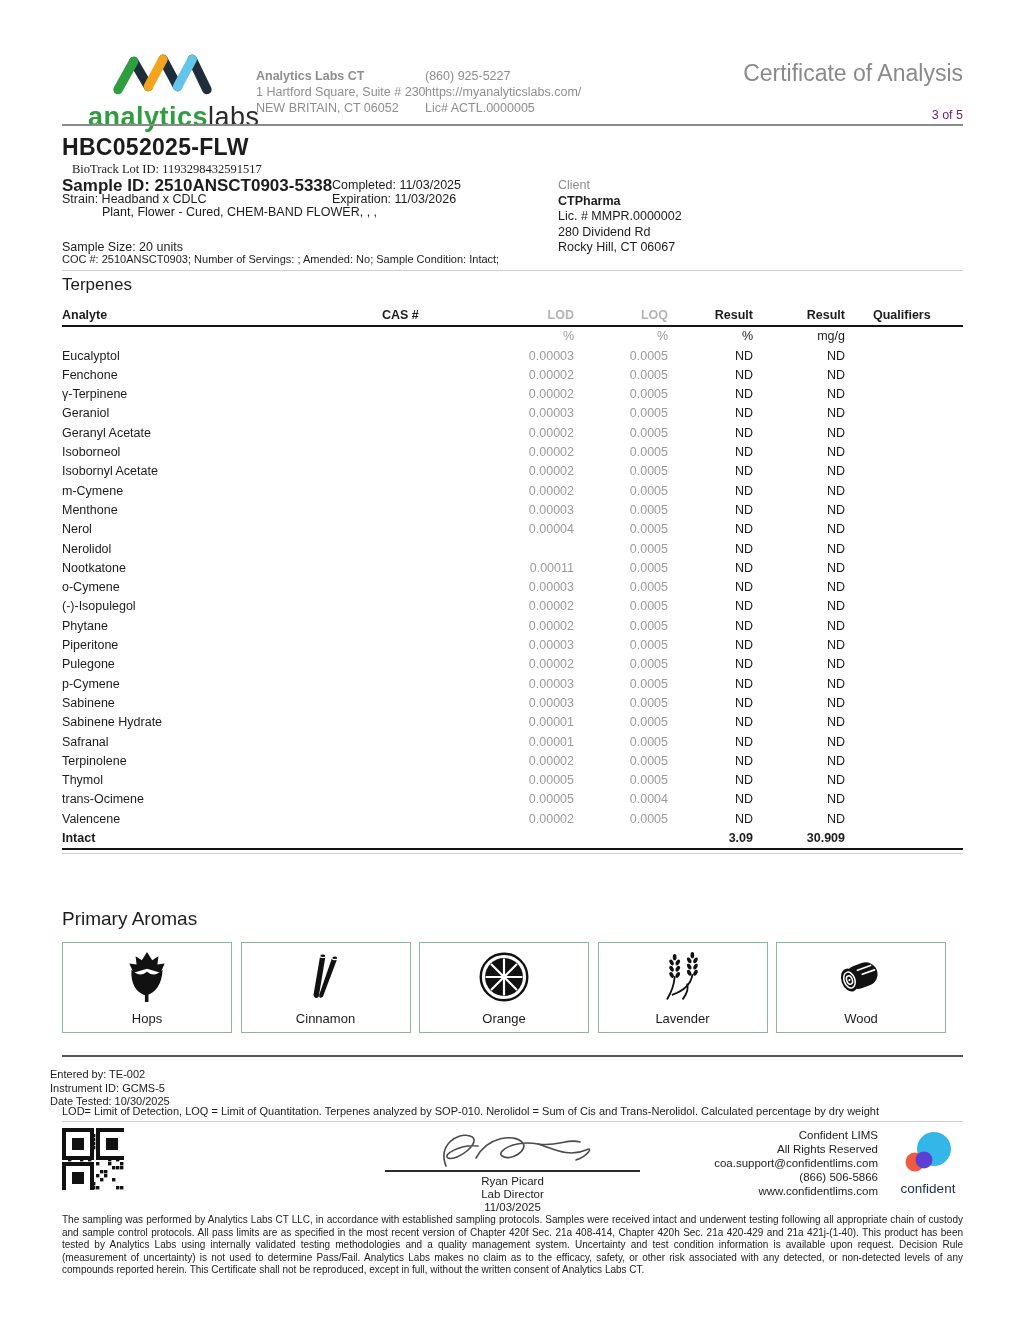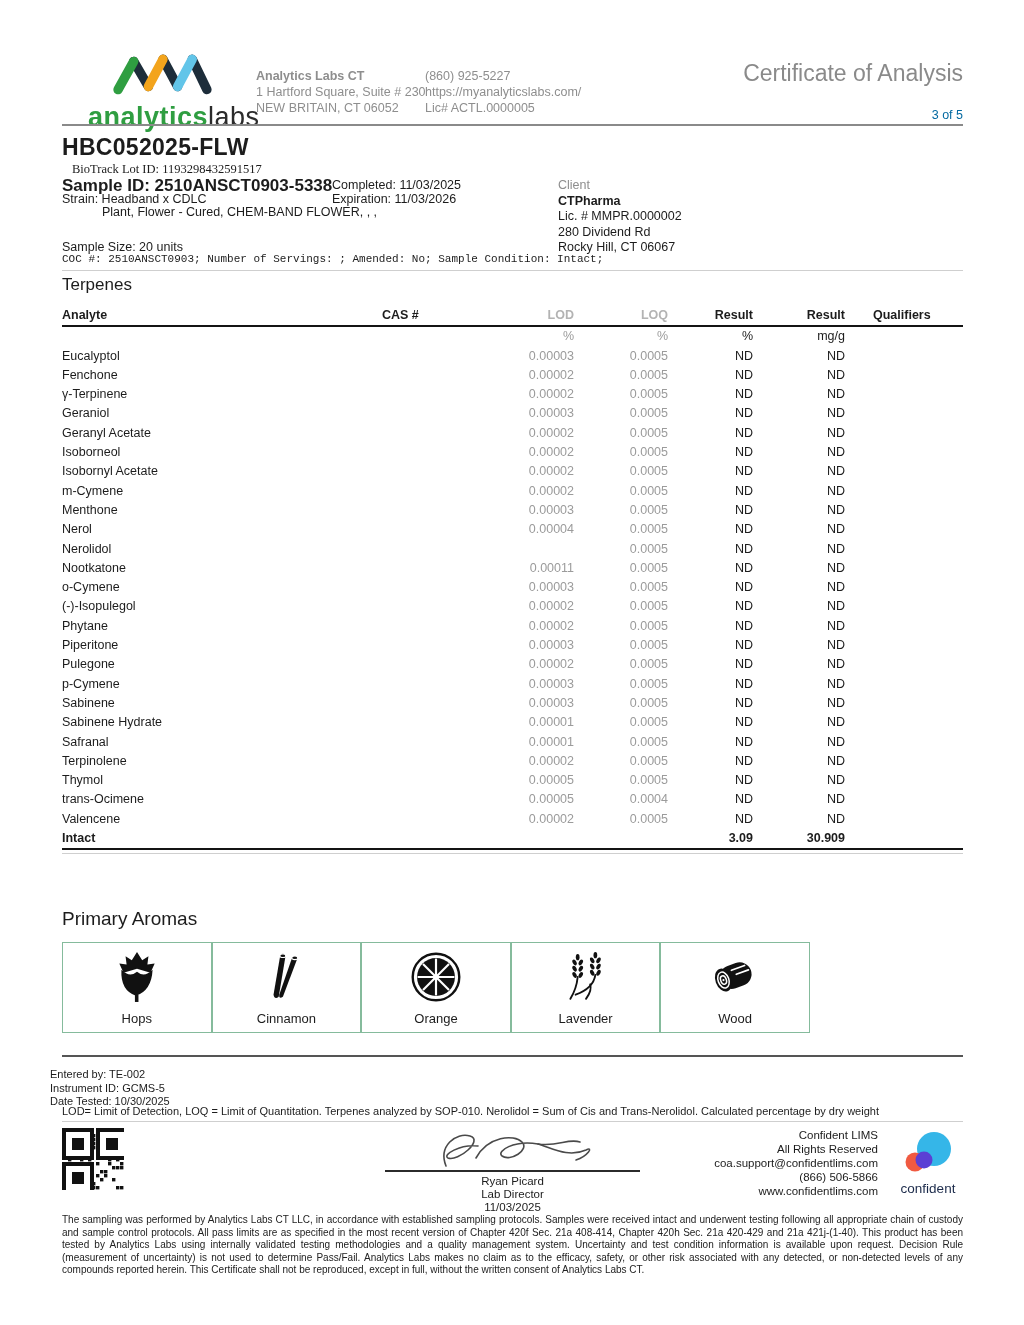--- a/index.html
+++ b/index.html
@@ -15,21 +15,21 @@
   .rule-thin{height:1px;background:#cfcfcf;}
   .rule-footer{height:2px;background:#555;}
 
   
   .logo-word{font-size:27px;letter-spacing:.5px;}
   .logo-word .a1{color:#2f9e41;font-weight:bold;}
   .logo-word .a2{color:#2b2b2b;font-weight:300;}
   .labinfo{font-size:12.5px;line-height:16px;color:#8e8e8e;}
   .labinfo .name{font-weight:bold;}
   .coa-title{font-size:23px;color:#8a8a8a;}
-  .pageno{font-size:12.5px;color:#0369a1;margin-left:8px;}
+  .pageno{font-size:12.5px;color:#701a75;margin-left:8px;}
 
   
   .h1{font-size:23px;font-weight:bold;letter-spacing:.3px;}
   .meta{font-size:12.5px;line-height:15px;}
   .sampleid{font-size:17px;font-weight:bold;}
   .client{font-size:12.5px;line-height:15.5px;}
 
   
   .section-title{font-size:17px;}
   table.terp{border-collapse:collapse;width:901px;table-layout:fixed;}
@@ -38,21 +38,21 @@
   table.terp .r{text-align:right;}
   table.terp thead tr.hdr th{font-weight:bold;border-bottom:2.5px solid #141414;}
   table.terp thead tr.hdr th.gr{color:#b3b3b3;}
   table.terp td.dim{color:#9b9b9b;}
   table.terp td.qual{padding-left:28px;}
   table.terp th.qual{padding-left:28px;}
   table.terp tr.total td{font-weight:bold;border-bottom:2.5px solid #141414;}
 
   
   .aromas-title{font-size:19px;}
-  .aroma-row{position:absolute;left:62px;top:942px;width:748px;display:flex;justify-content:space-between;}
+  .aroma-row{position:absolute;left:62px;top:942px;width:884px;display:flex;justify-content:space-between;}
   .aroma-box{width:170px;height:91px;border:1.5px solid #85bb9c;box-sizing:border-box;
     display:flex;flex-direction:column;align-items:center;justify-content:flex-end;padding-bottom:6px;}
   .aroma-box .ic{flex:1;display:flex;align-items:center;justify-content:center;}
   .aroma-label{font-size:13px;color:#1c1c1c;}
 
   
   .fmeta{font-size:11px;line-height:13.5px;}
   .fnote{font-size:11px;}
   .sig-center{position:absolute;left:385px;top:1128px;width:255px;text-align:center;}
   .sig-line{height:2px;background:#2b2b2b;margin-top:-6px;}
@@ -109,21 +109,21 @@
 
   <div class="abs client" style="left:558px;top:178px;">
     <div class="gray">Client</div>
     <div class="bold">CTPharma</div>
     <div>Lic. # MMPR.0000002</div>
     <div>280 Dividend Rd</div>
     <div>Rocky Hill, CT 06067</div>
   </div>
 
   <div class="abs meta" style="left:62px;top:240px;">Sample Size: 20 units</div>
-  <div class="abs" style="left:62px;top:253px;font-size:11px;font-family:Liberation Mono, monospace;">COC #: 2510ANSCT0903; Number of Servings: ; Amended: No; Sample Condition: Intact;</div>
+  <div class="abs" style="left:62px;top:253px;font-size:11px;">COC #: 2510ANSCT0903; Number of Servings: ; Amended: No; Sample Condition: Intact;</div>
 
   <div class="rule rule-thin" style="top:270px;"></div>
 
   <div class="abs section-title" style="left:62px;top:275px;">Terpenes</div>
 
   <div class="abs" style="left:62px;top:306px;">
     <table class="terp">
       <colgroup>
         <col style="width:320px">
           <col style="width:60px">

